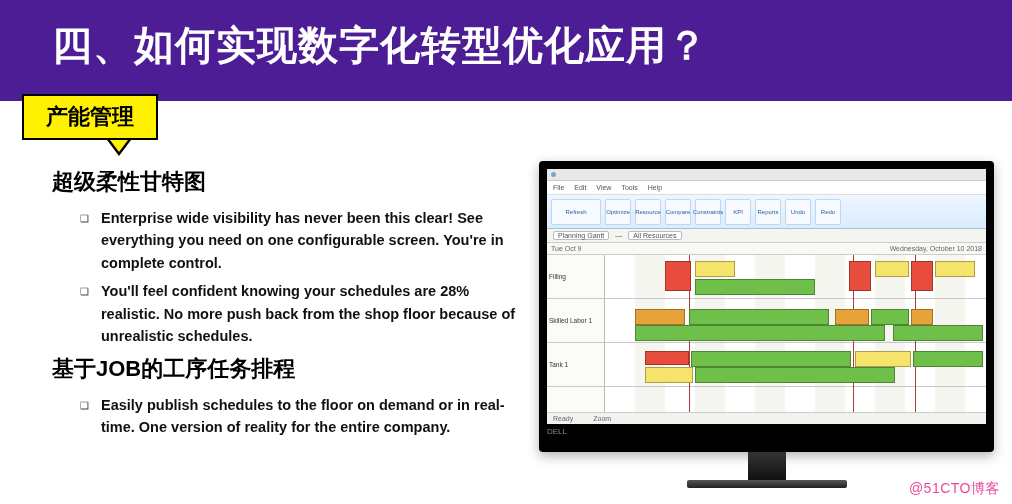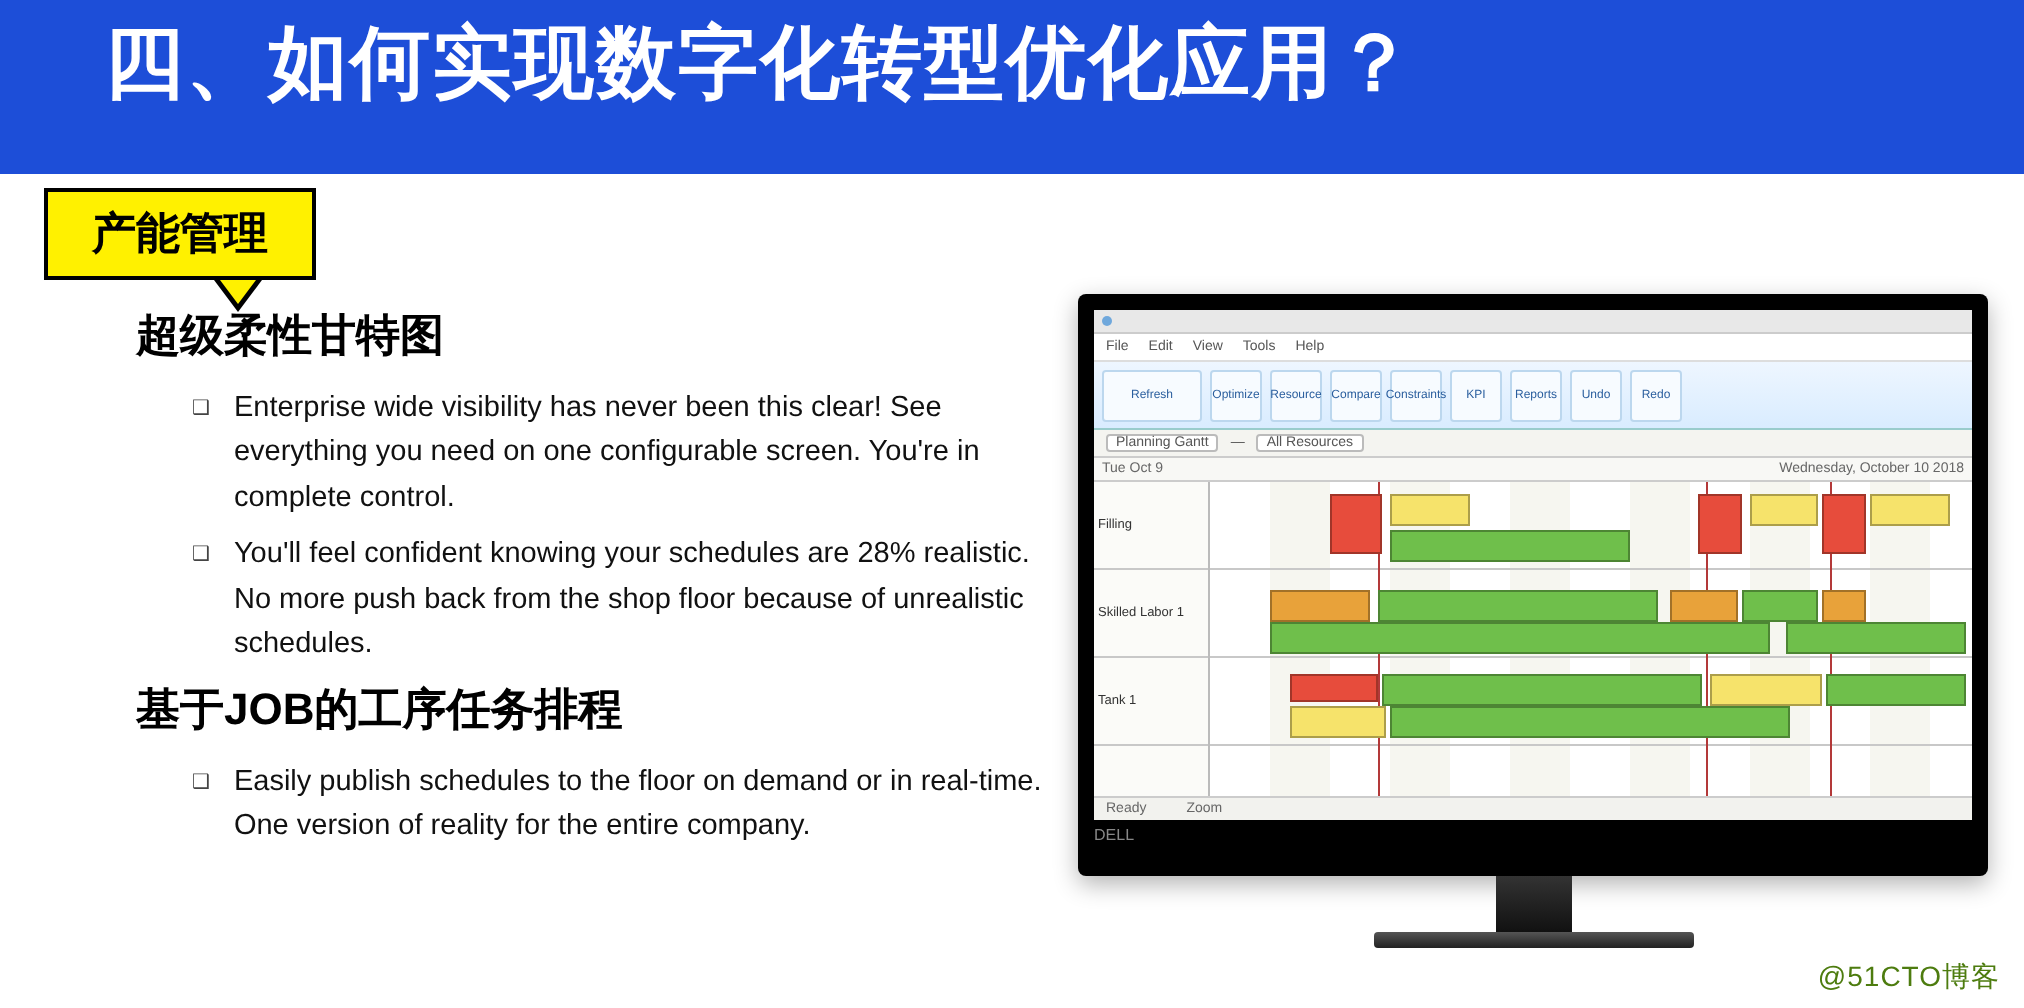--- a/index.html
+++ b/index.html
@@ -5,22 +5,22 @@
   * { margin: 0; padding: 0; box-sizing: border-box; }
   body {
     width: 1012px;
     height: 504px;
     font-family: "Microsoft YaHei", "Segoe UI", Arial, sans-serif;
     background: #fff;
     position: relative;
     overflow: hidden;
   }
   .header-bar {
-    background: #1d4ed8;
-    padding: 4px 0 28px 52px;
+    background: #4c1d95;
+    padding: 18px 0 28px 52px;
     position: relative;
   }
   .header-title {
     color: #fff;
     font-size: 40px;
     font-weight: 700;
     letter-spacing: 1px;
   }
   .tag-wrap {
     position: absolute;
@@ -53,21 +53,20 @@
     top: -16px;
     width: 0; height: 0;
     border-left: 9px solid transparent;
     border-right: 9px solid transparent;
     border-top: 12px solid #fff100;
   }
   .content {
     display: flex;
     padding: 60px 18px 0 52px;
     gap: 16px;
-    margin-left: 16px;
   }
   .text-col { flex: 1; }
   .subhead {
     font-size: 22px;
     font-weight: 700;
     color: #000;
     margin: 6px 0 10px 0;
   }
   .bullet {
     display: flex;
@@ -76,21 +75,21 @@
     font-size: 14.5px;
     line-height: 1.55;
     color: #111;
   }
   .bullet .marker {
     font-size: 10px;
     margin-right: 12px;
     margin-top: 4px;
     color: #444;
   }
-  .bullet .btext { flex: 1; }
+  .bullet .btext { flex: 1; font-weight: bold; }
 
   
   .monitor-col { width: 455px; display:flex; flex-direction:column; align-items:center; }
   .monitor-frame {
     width: 455px;
     background: #000;
     border-radius: 4px;
     padding: 8px 8px 16px 8px;
     box-shadow: 0 4px 12px rgba(0,0,0,0.3);
   }
@@ -169,21 +168,21 @@
   .task.yellow{background:#f6e36b;}
   .task.orange{background:#e8a23a;}
   .link-col{position:absolute;top:0;bottom:0;width:1px;background:#b33939;}
   .app-footer{height:12px;background:#f2f2ee;border-top:1px solid #ccc;display:flex;align-items:center;gap:20px;padding:0 6px;color:#666;}
 
   
   .watermark {
     position: absolute;
     right: 12px;
     bottom: 6px;
-    color: #4d7c0f;
+    color: #ec4899;
     font-size: 14px;
     letter-spacing: 0.5px;
   }
 </style>
 </head>
 <body>
 
 <div class="header-bar">
   <div class="header-title">四、如何实现数字化转型优化应用？</div>
 </div>

